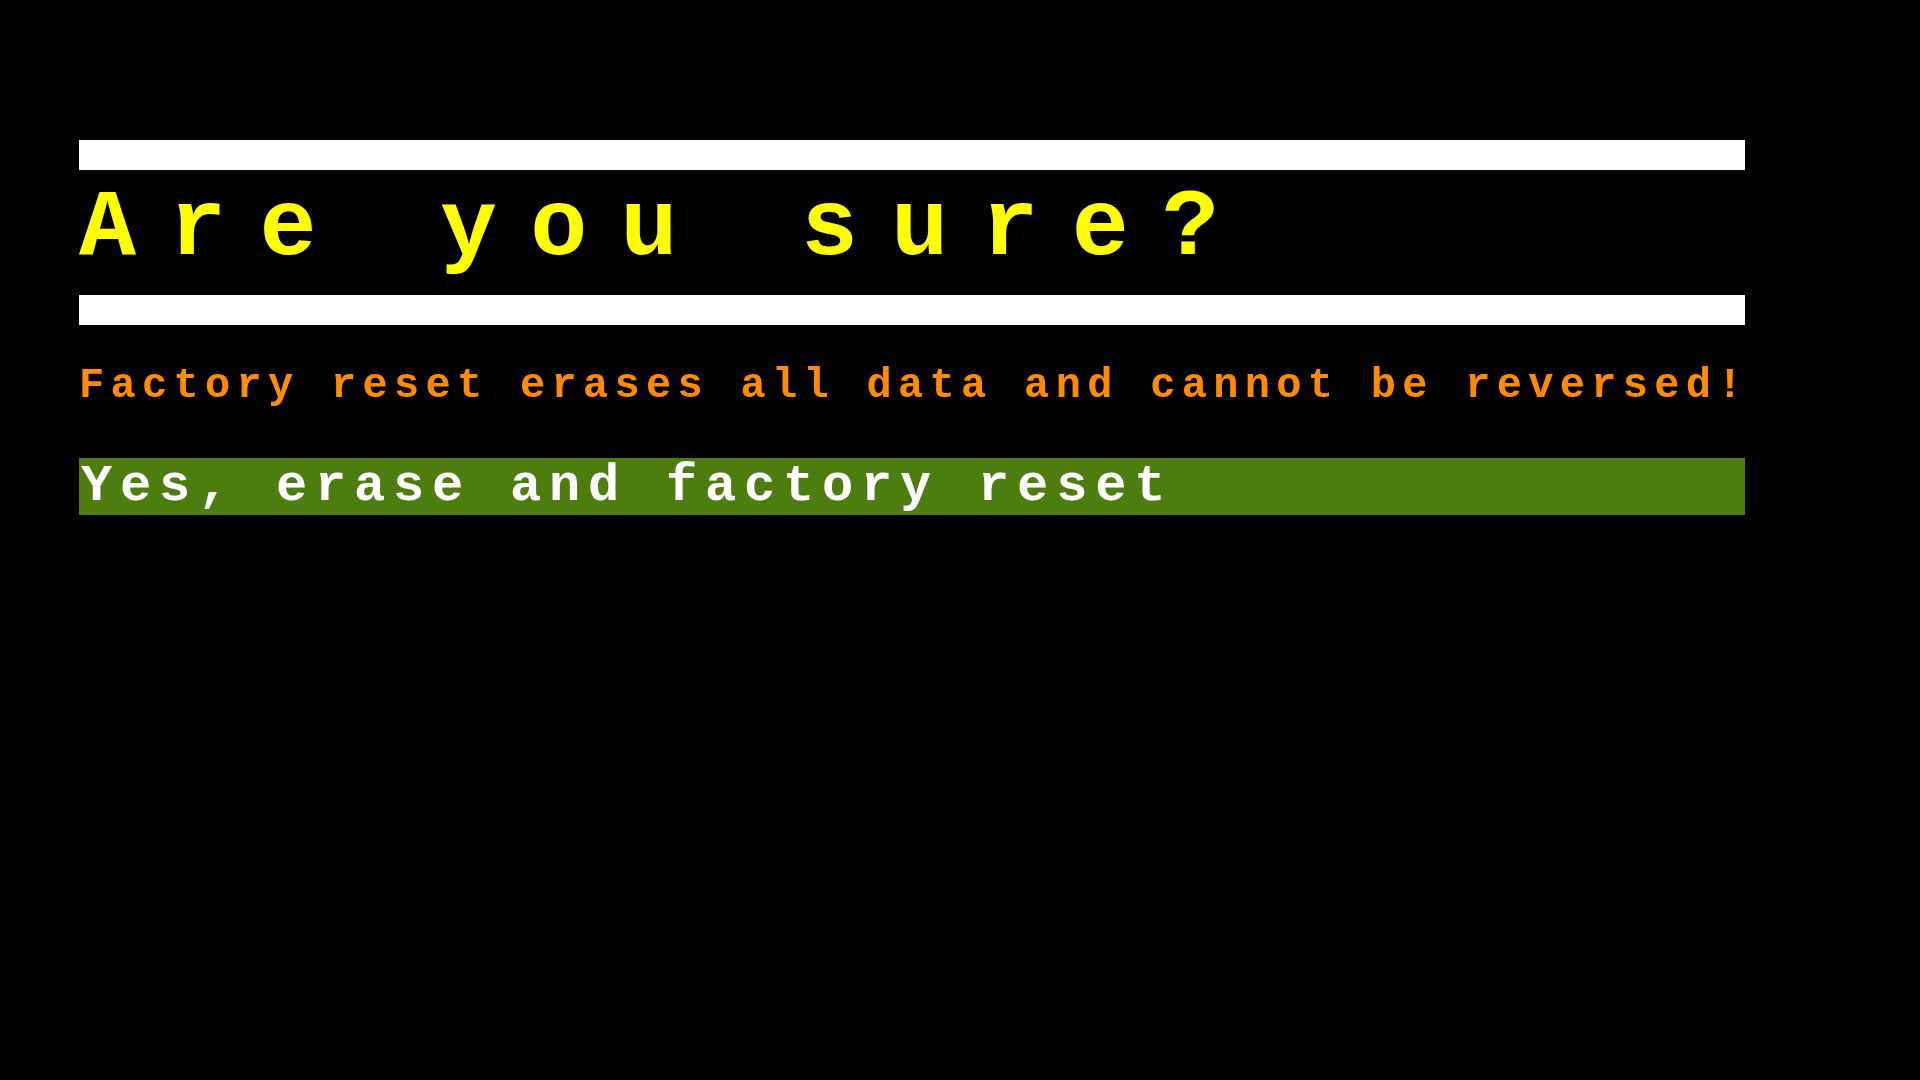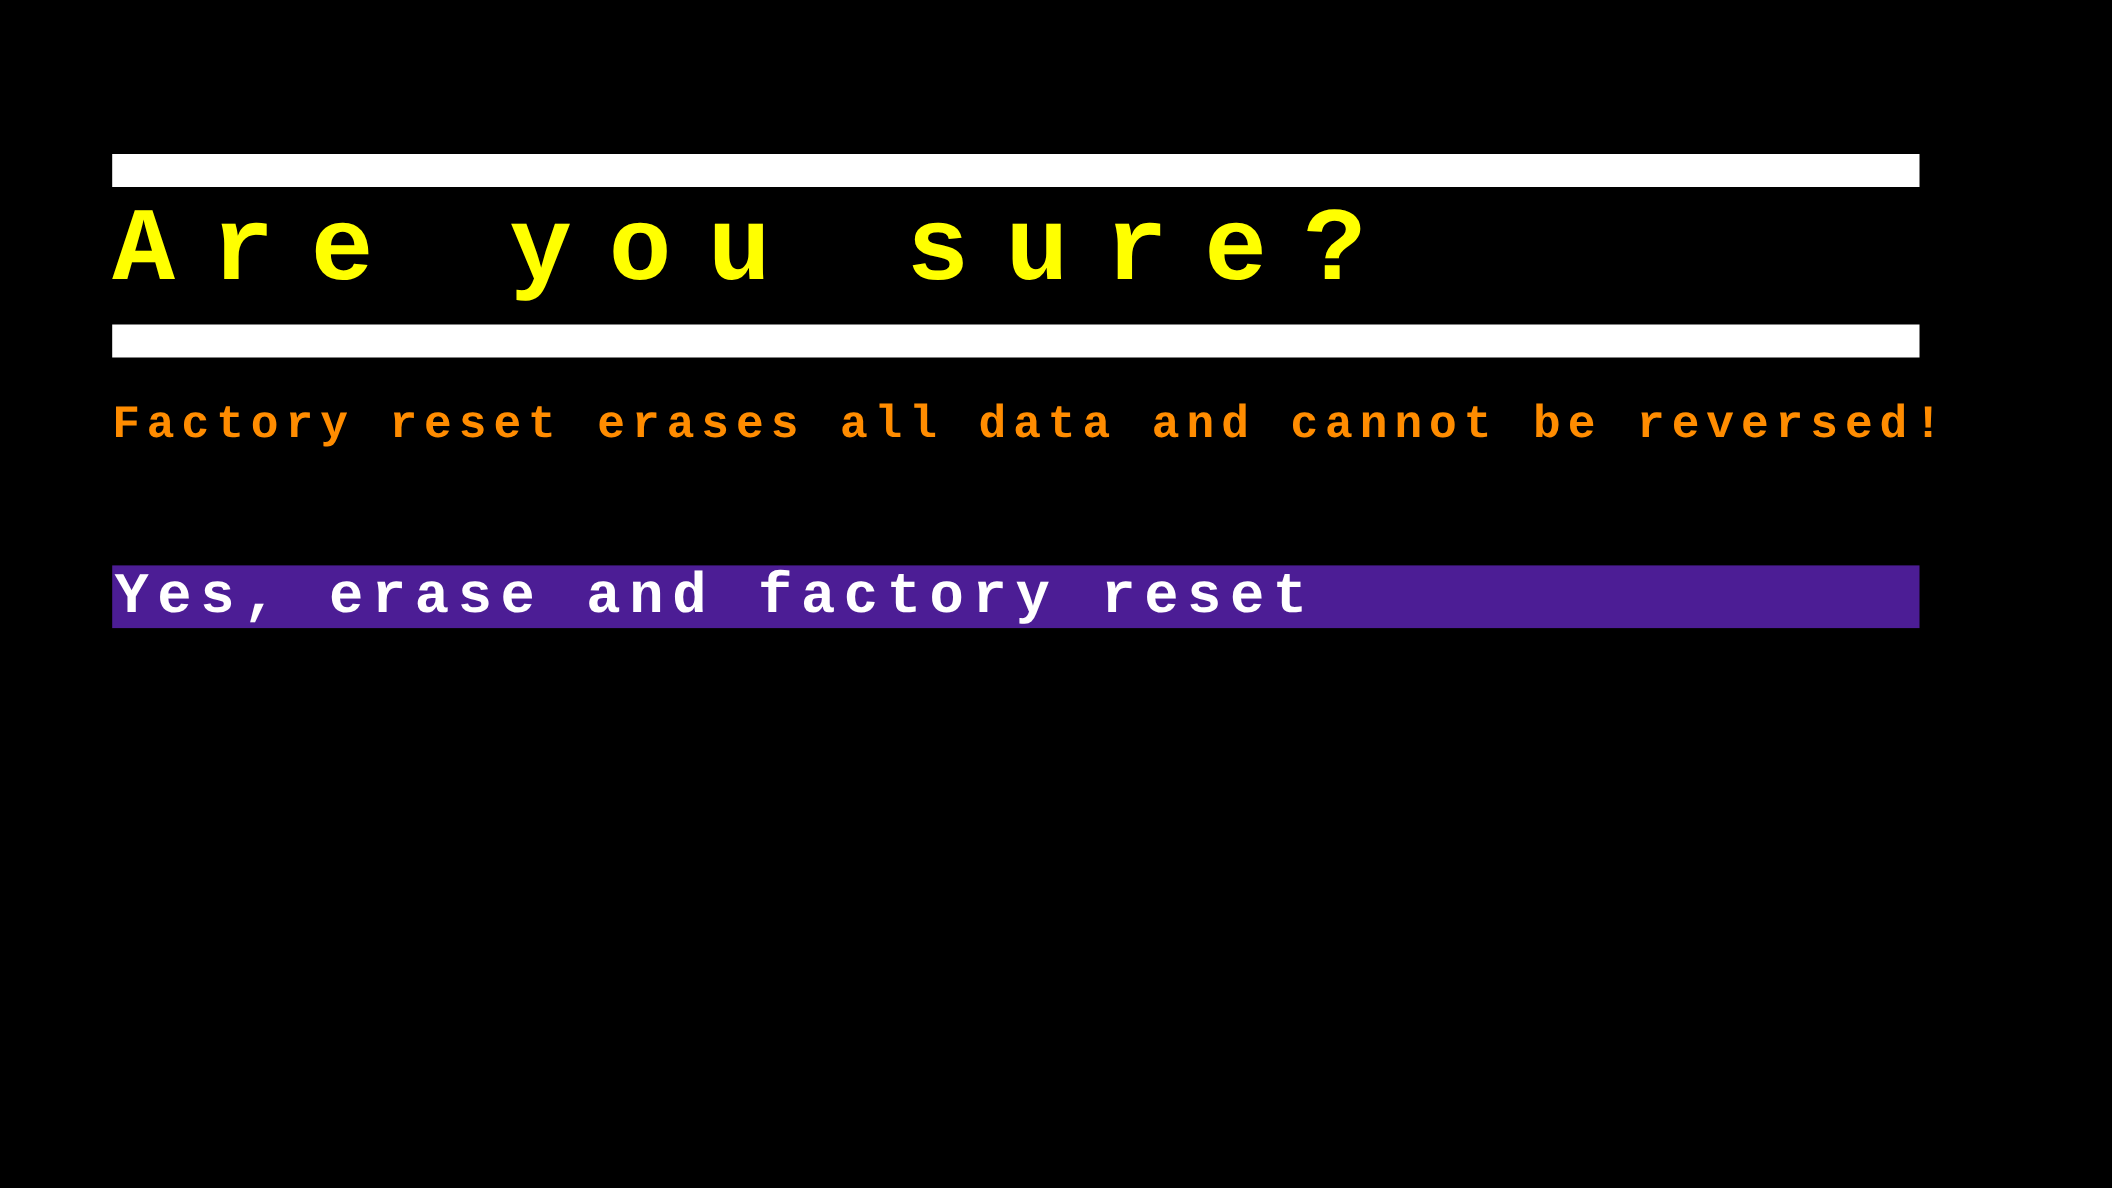--- a/index.html
+++ b/index.html
@@ -11,21 +11,21 @@
       background: #000000;
       font-family: 'Courier New', monospace;
       font-weight: bold;
       width: 1920px;
       height: 1080px;
       overflow: hidden;
       -webkit-font-smoothing: none;
       font-smooth: never;
     }
     .container {
-      padding: 140px 175px 0 102px;
+      padding: 140px 175px 0 79px;
     }
     .rule-top {
       height: 30px;
       background: #ffffff;
       margin-bottom: 8px;
     }
     .title {
       color: #ffff00;
       font-size: 95px;
       line-height: 1;
@@ -38,37 +38,37 @@
       background: #ffffff;
       margin-top: 8px;
       margin-bottom: 38px;
     }
     .warning {
       color: #ff8c00;
       font-size: 42px;
       line-height: 1.1;
       letter-spacing: 0.15em;
       white-space: pre;
-      margin-bottom: 105px;
+      margin-bottom: 49px;
       text-align: right;
     }
     .menu {
       display: flex;
       flex-direction: column;
     }
     .menu-item {
       color: #ffffff;
       font-size: 52px;
       line-height: 1.1;
       letter-spacing: 0.15em;
       white-space: pre;
       padding: 0 2px;
     }
     .menu-item.selected {
-      background: #4c1d95;
+      background: #4d7c0f;
       color: #ffffff;
     }
   </style>
 </head>
 <body>
 
 <div class="container">
   <div class="rule-top"></div>
   <div class="title">Are you sure?</div>
   <div class="rule-bottom"></div>

